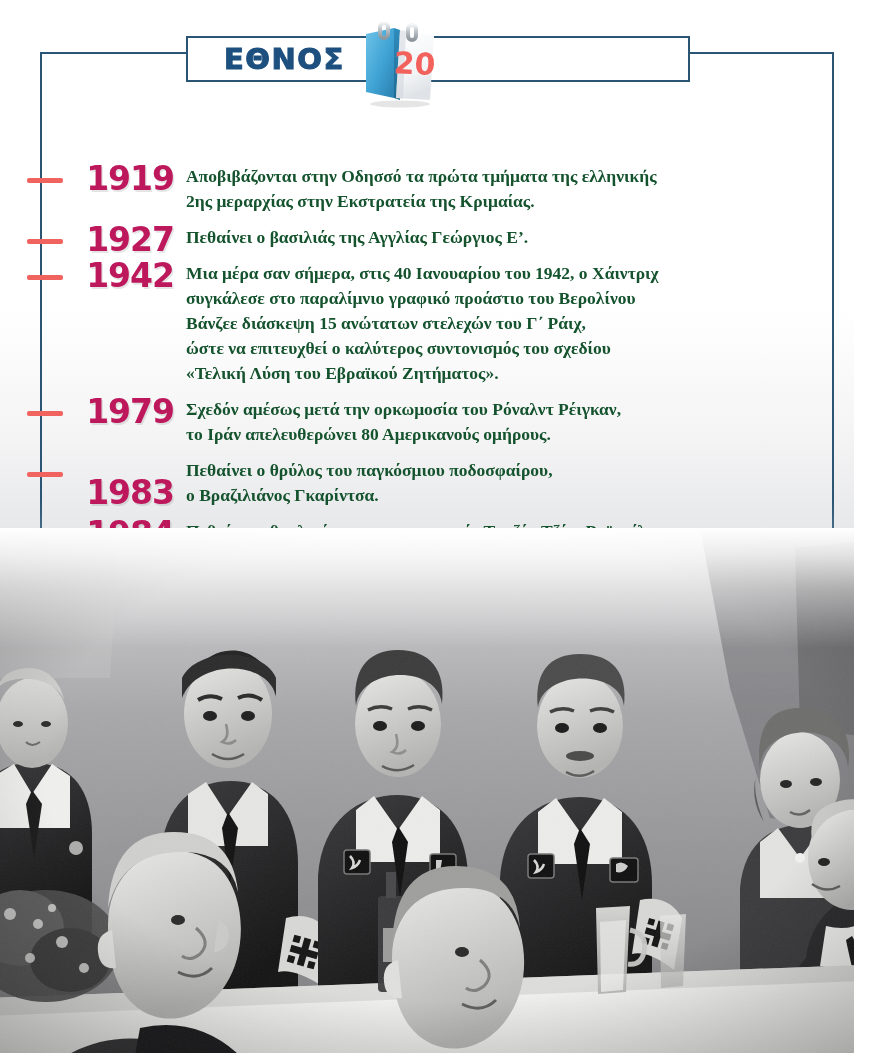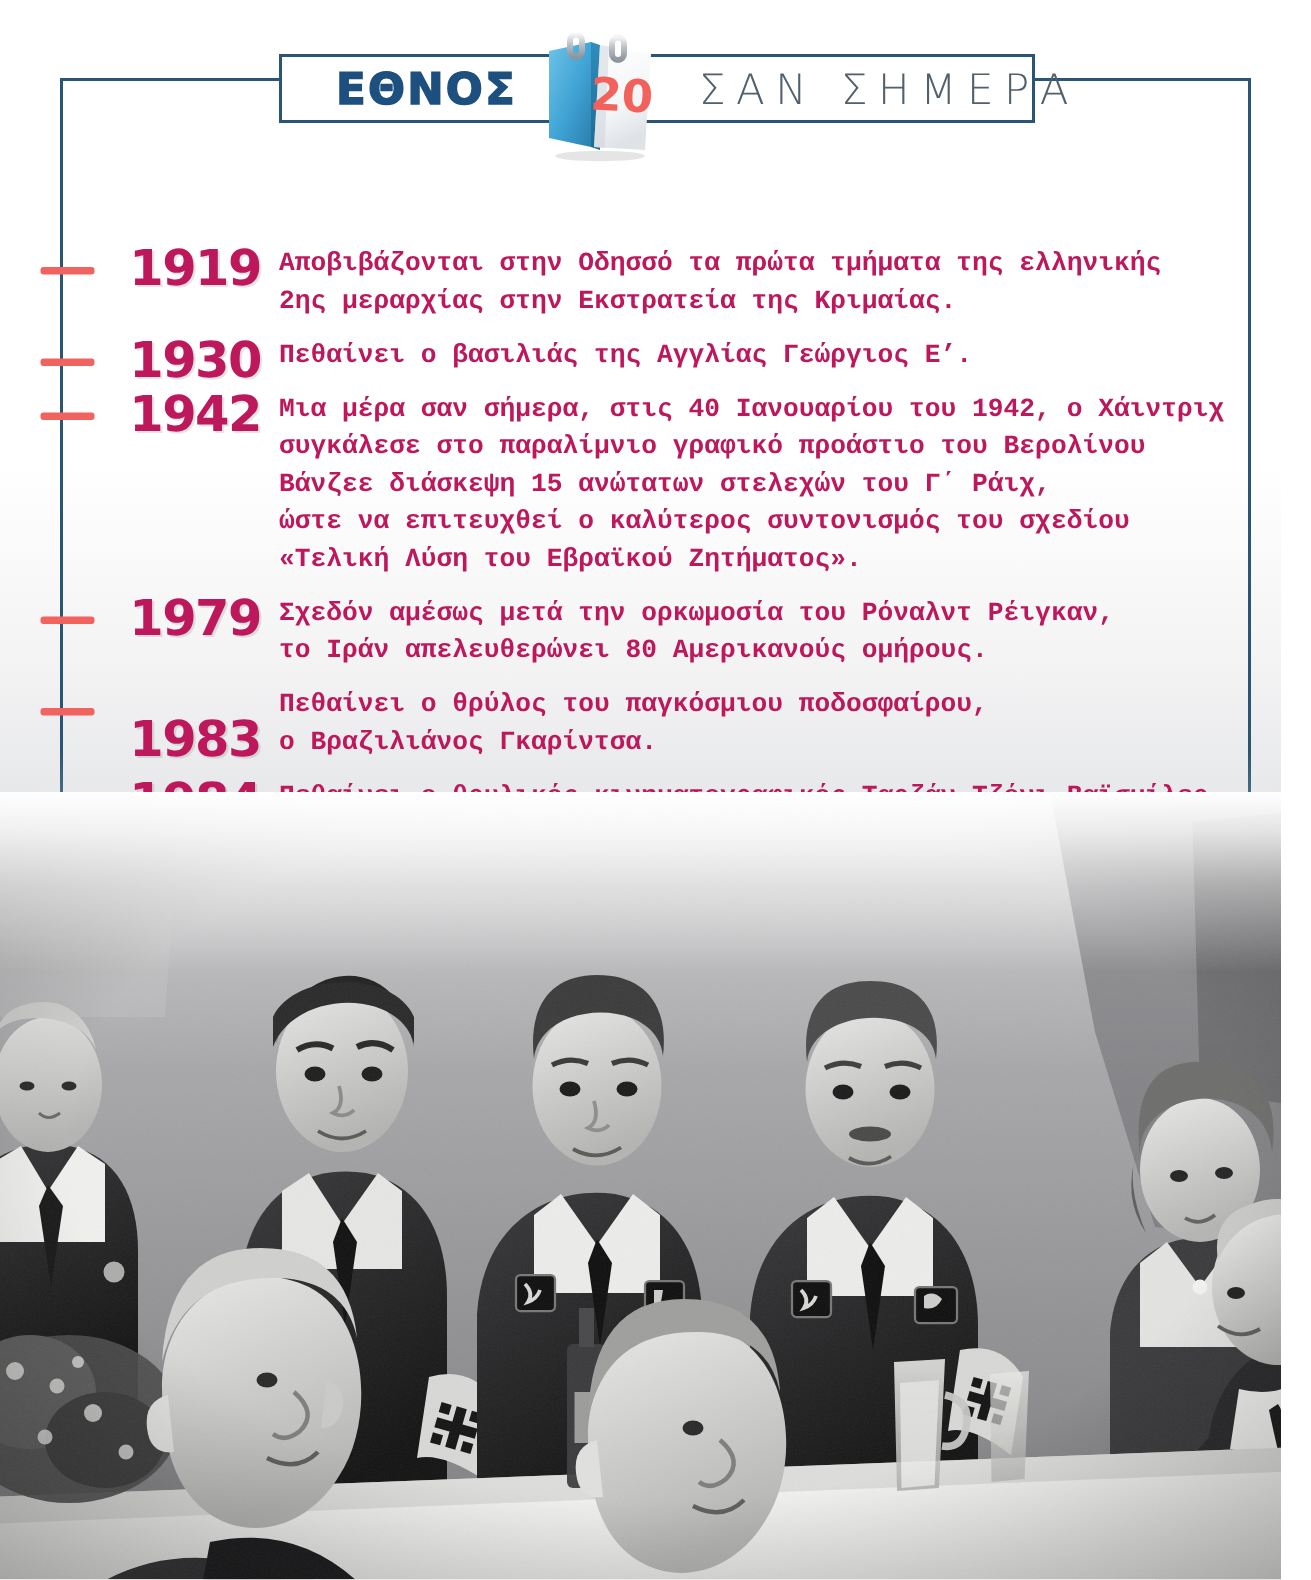--- a/index.html
+++ b/index.html
@@ -83,23 +83,23 @@
     position:absolute;
     font-family:"DejaVu Sans","Liberation Sans",sans-serif;
     font-weight:bold;font-size:33px;letter-spacing:-1px;
     color:#be185d;
     text-shadow:1.5px 1.5px 0 rgba(0,0,0,0.10);
     text-align:right;width:102px;left:72px;
     line-height:34px;
   }
   .desc{
     position:absolute;left:186px;width:660px;
-    font-family:Liberation Mono, monospace;
+    font-family:Liberation Serif, serif;
     font-weight:bold;font-size:17.5px;line-height:25px;
-    color:#be185d;
+    color:#14532d;
     white-space:pre-line;
   }
 
   
   .photo{
     position:absolute;left:0;top:528px;width:874px;height:525px;
     z-index:12;overflow:hidden;
     background:#8e8e90;
   }
   .photo-fade{
@@ -113,21 +113,20 @@
 
 <div id="page">
 
   <div class="bg-wash"></div>
 
   <div class="frame"></div>
   <div class="frame-gap"></div>
 
   <div class="masthead"></div>
   <div class="brand">ΕΘΝΟΣ</div>
-  <div class="san-simera">ΣΑΝ ΣΗΜΕΡΑ</div>
 
   <div class="calendar">
     <svg width="96" height="86" viewBox="0 0 96 86" xmlns="http://www.w3.org/2000/svg">
       <defs>
         <linearGradient id="gBack" x1="0" y1="0" x2="1" y2="1">
           <stop offset="0%" stop-color="#6fc3e8"></stop>
           <stop offset="55%" stop-color="#3fa3d4"></stop>
           <stop offset="100%" stop-color="#2b7fae"></stop>
         </linearGradient>
         <linearGradient id="gSide" x1="0" y1="0" x2="0" y2="1">
@@ -168,21 +167,21 @@
 
   <div class="entries" id="entries">
       <div class="entry">
         <div class="dash" style="top: 178px;"></div>
         <div class="year" style="top: 162px;">1919</div>
         <div class="desc" style="top: 164px;">Αποβιβάζονται στην Οδησσό τα πρώτα τμήματα της ελληνικής
 2ης μεραρχίας στην Εκστρατεία της Κριμαίας.</div>
       </div>
       <div class="entry">
         <div class="dash" style="top: 239px;"></div>
-        <div class="year" style="top: 223px;">1930</div>
+        <div class="year" style="top: 223px;">1927</div>
         <div class="desc" style="top: 225px;">Πεθαίνει ο βασιλιάς της Αγγλίας Γεώργιος Ε’.</div>
       </div>
       <div class="entry">
         <div class="dash" style="top: 275px;"></div>
         <div class="year" style="top: 259px;">1942</div>
         <div class="desc" style="top: 261px;">Μια μέρα σαν σήμερα, στις 40 Ιανουαρίου του 1942, ο Χάιντριχ
 συγκάλεσε στο παραλίμνιο γραφικό προάστιο του Βερολίνου
 Βάνζεε διάσκεψη 15 ανώτατων στελεχών του Γ΄ Ράιχ,
 ώστε να επιτευχθεί ο καλύτερος συντονισμός του σχεδίου
 «Τελική Λύση του Εβραϊκού Ζητήματος».</div>

